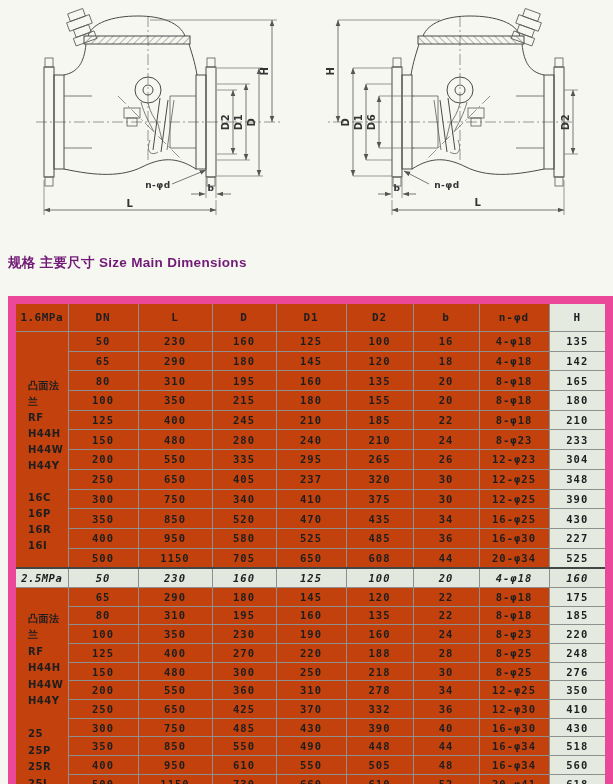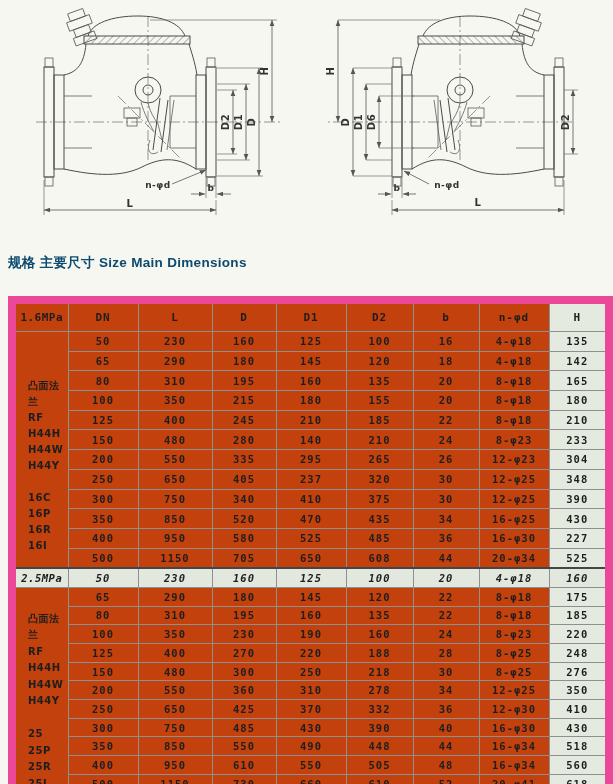--- a/index.html
+++ b/index.html
@@ -14,21 +14,21 @@
   .ln{stroke:#4a4a4a;fill:none;stroke-width:1;}
   .ln2{stroke:#5a5a5a;fill:none;stroke-width:.8;}
   .cl{stroke:#6a6a6a;fill:none;stroke-width:.7;stroke-dasharray:11 3 2 3;}
   .ext{stroke:#6a6a6a;stroke-width:.7;}
   .dim{stroke:#555;stroke-width:.8;fill:none;}
   .dlabel{font-family:"DejaVu Sans",sans-serif;font-size:10px;fill:#333;font-weight:bold;letter-spacing:.5px;}
   .dlabel.small{font-size:9px;}
   .page-title{
     position:absolute;left:8px;top:254px;
     font-family:"Liberation Sans","DejaVu Sans",sans-serif;
-    font-size:13.5px;font-weight:bold;color:#0c4a6e;
+    font-size:13.5px;font-weight:bold;color:#701a75;
     letter-spacing:.3px;white-space:nowrap;
   }
   table.dim-table{
     position:absolute;left:8px;top:296px;width:597px;
     border-collapse:collapse;table-layout:fixed;
     background:#c2410c;
     border:8px solid #ec4899;
     font-family:"DejaVu Sans Mono",monospace;
   }
   .dim-table th,.dim-table td{
@@ -279,21 +279,21 @@
           <td>210</td>
           <td>185</td>
           <td>22</td>
           <td>8-φ18</td>
           <td class="h-col">210</td>
         </tr>
         <tr class="s1">
           <td>150</td>
           <td>480</td>
           <td>280</td>
-          <td>140</td>
+          <td>240</td>
           <td>210</td>
           <td>24</td>
           <td>8-φ23</td>
           <td class="h-col">233</td>
         </tr>
         <tr class="s1">
           <td>200</td>
           <td>550</td>
           <td>335</td>
           <td>295</td>

